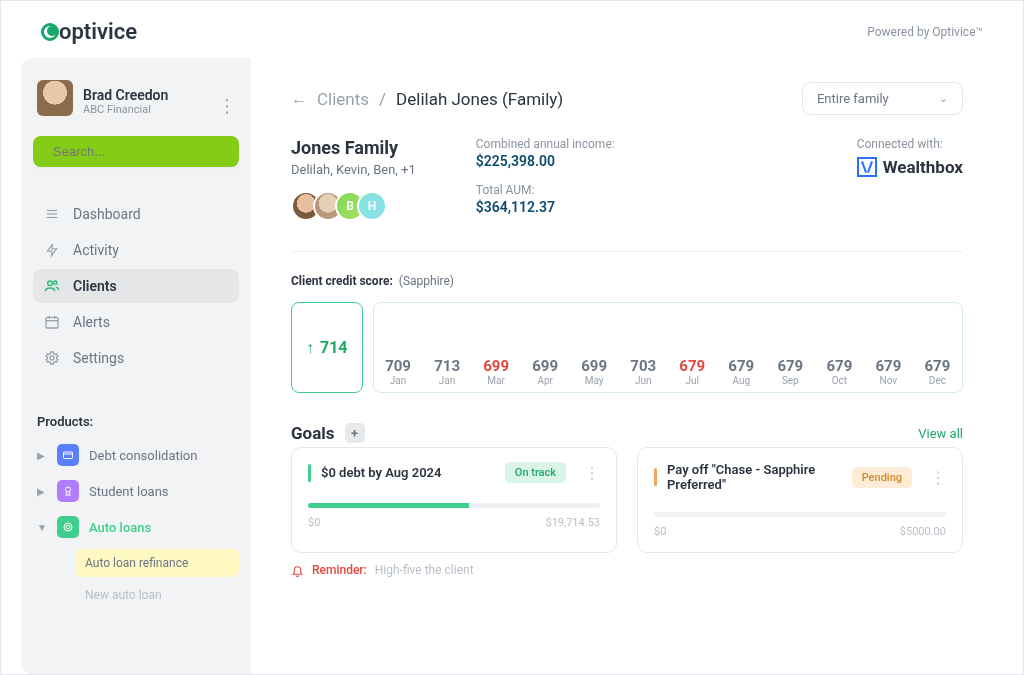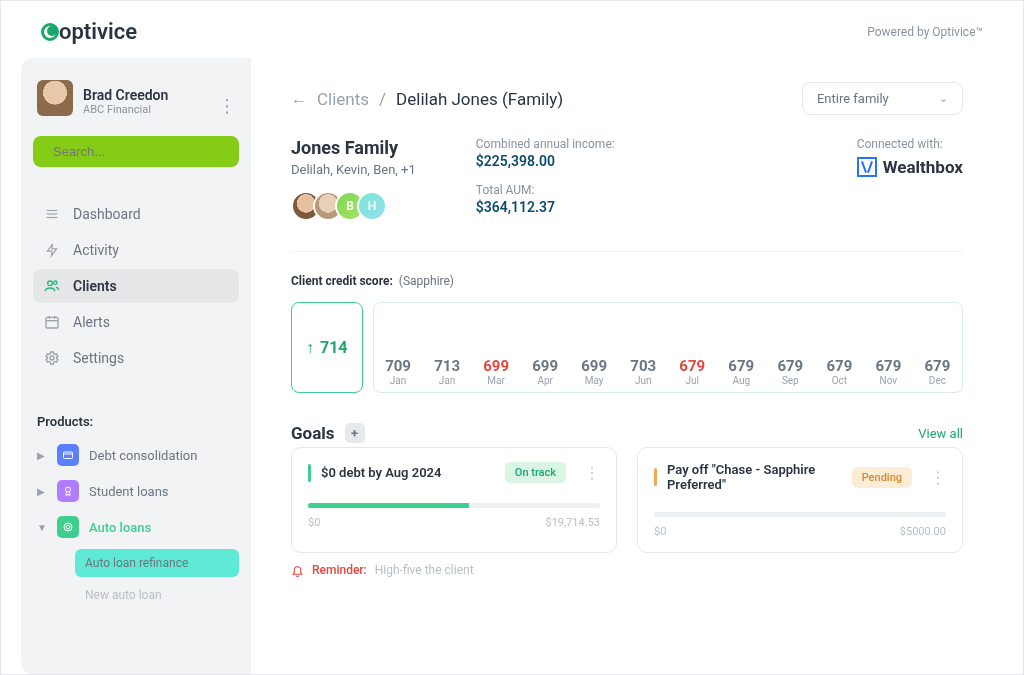--- a/index.html
+++ b/index.html
@@ -25,21 +25,21 @@
 .nav-item.active .nav-icon { color:#28b879; }
 .nav-icon { width:18px; display:flex; justify-content:center; color:#9aa2ac; }
 .products-label { margin-top:38px; font-size:13px; font-weight:600; color:#2b3440; padding:0 4px 8px; }
 .prod-item { display:flex; align-items:center; gap:10px; padding:7px 4px; font-size:13px; color:#6b7583; cursor:pointer; }
 .prod-caret { color:#9aa2ac; font-size:10px; width:10px; }
 .prod-icon { width:22px; height:22px; border-radius:5px; display:flex; align-items:center; justify-content:center; color:#fff; font-size:12px; }
 .prod-blue { background:#5b7fff; }
 .prod-purple { background:#b07dff; }
 .prod-green { background:#3ecf8e; }
 .prod-item.active { color:#3ecf8e; font-weight:500; }
-.prod-sub { margin-left:42px; background:#5eead4; border-radius:6px; padding:7px 10px; font-size:12px; color:#6b7583; margin-top:4px; }
+.prod-sub { margin-left:42px; background:#fef9c3; border-radius:6px; padding:7px 10px; font-size:12px; color:#6b7583; margin-top:4px; }
 .prod-sub.dim { background:transparent; color:#b8bfc7; }
 .breadcrumb { display:flex; align-items:center; justify-content:space-between; margin-bottom:20px; }
 .crumb-left { display:flex; align-items:center; gap:10px; font-size:17px; color:#9aa2ac; }
 .crumb-arrow { color:#9aa2ac; font-size:16px; }
 .crumb-clients { color:#9aa2ac; }
 .crumb-name { color:#2b3440; }
 .family-select { border:1px solid #e5e7eb; border-radius:8px; padding:8px 14px; font-size:13px; color:#6b7583; display:flex; align-items:center; gap:50px; cursor:pointer; }
 .chev { font-size:11px; color:#9aa2ac; }
 .family-summary { display:flex; gap:60px; margin:22px 0 30px; }
 .fam-left h2 { font-size:18px; font-weight:700; color:#2b3440; }

